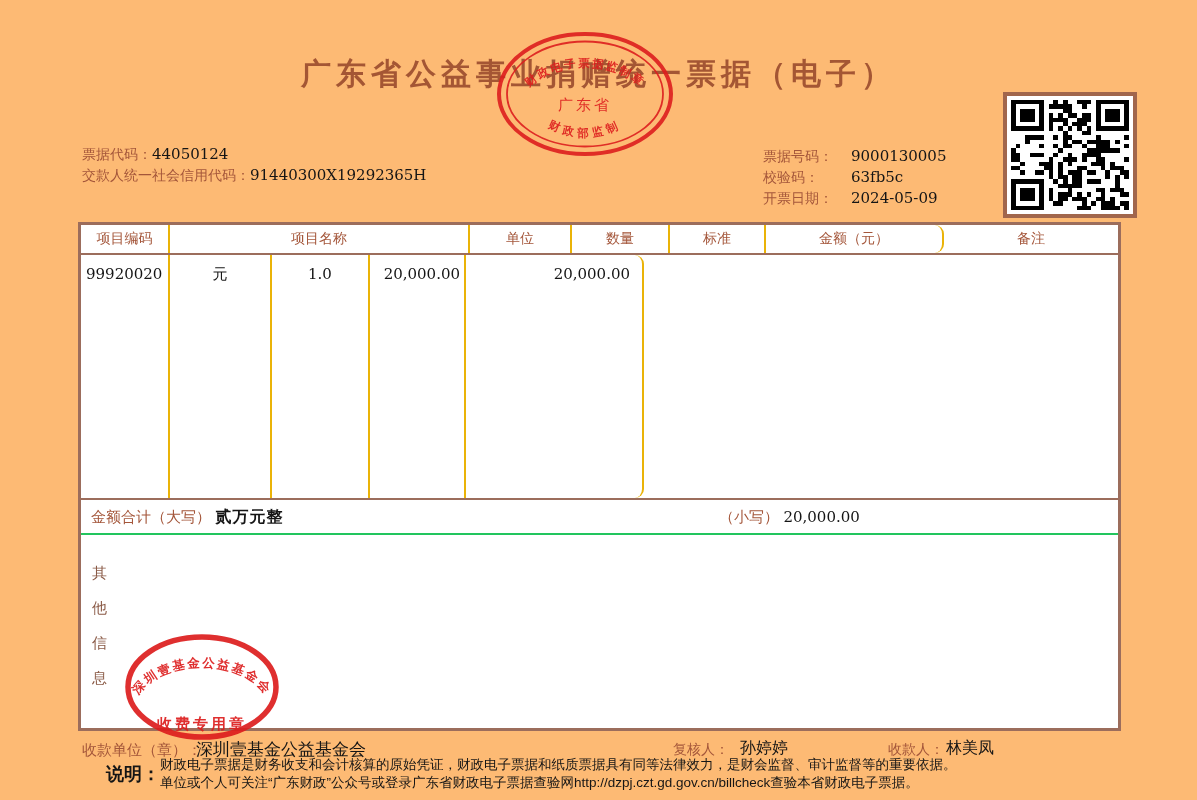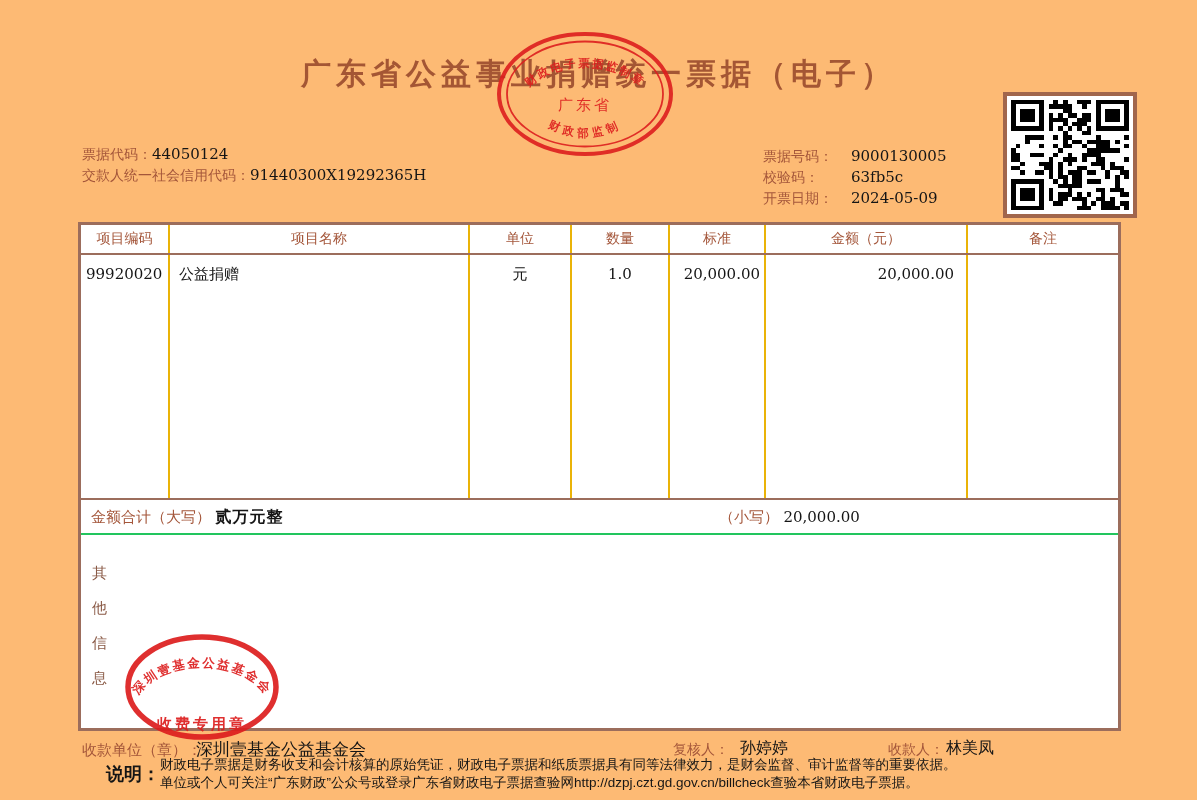--- a/index.html
+++ b/index.html
@@ -39,21 +39,21 @@
   .trow.header { height:30px; border-bottom:2px solid #9c6d5c; }
   .trow.tbody  { height:245px; border-bottom:2px solid #9c6d5c; }
   .trow.total  { height:35px; border-bottom:2px solid #22c55e; position:relative; }
   .trow.other  { height:189px; position:relative; }
   .cell { flex:none; overflow:hidden; }
   .cell.c0 { width:89px; }
   .cell.c1 { width:300px; }
   .cell.c2 { width:102px; }
   .cell.c3 { width:98px; }
   .cell.c4 { width:96px; }
-  .cell.c5 { width:202px; }
+  .cell.c5 { width:178px;border-radius:9px; }
   .cell.c6 { flex:1; }
   .trow .cell { border-right:2px solid #eab308; }
   .trow .cell:last-child { border-right:none; }
   .header .cell {
     display:flex; align-items:center; justify-content:center;
     color:#a4563a; font-size:14px;
   }
   .tbody .cell { padding-top:10px; font-family:"DejaVu Serif", serif; font-size:15px; color:#151515; }
   .tbody .a-left   { text-align:left; padding-left:5px; }
   .tbody .a-left2  { text-align:left; padding-left:9px; font-family:"Liberation Sans",sans-serif; font-size:15px; }
@@ -437,21 +437,20 @@
       <div class="cell c1">项目名称</div>
       <div class="cell c2">单位</div>
       <div class="cell c3">数量</div>
       <div class="cell c4">标准</div>
       <div class="cell c5">金额（元）</div>
       <div class="cell c6">备注</div>
     </div>
 
     <div class="trow tbody">
       <div class="cell c0 a-left">99920020</div>
-      <div class="cell c1 a-left2">公益捐赠</div>
       <div class="cell c2 a-center">元</div>
       <div class="cell c3 a-center">1.0</div>
       <div class="cell c4 a-right">20,000.00</div>
       <div class="cell c5 a-right2">20,000.00</div>
       <div class="cell c6"></div>
     </div>
 
     <div class="trow total">
       <div class="total-left">
         <span class="t-lbl">金额合计（大写）</span>

